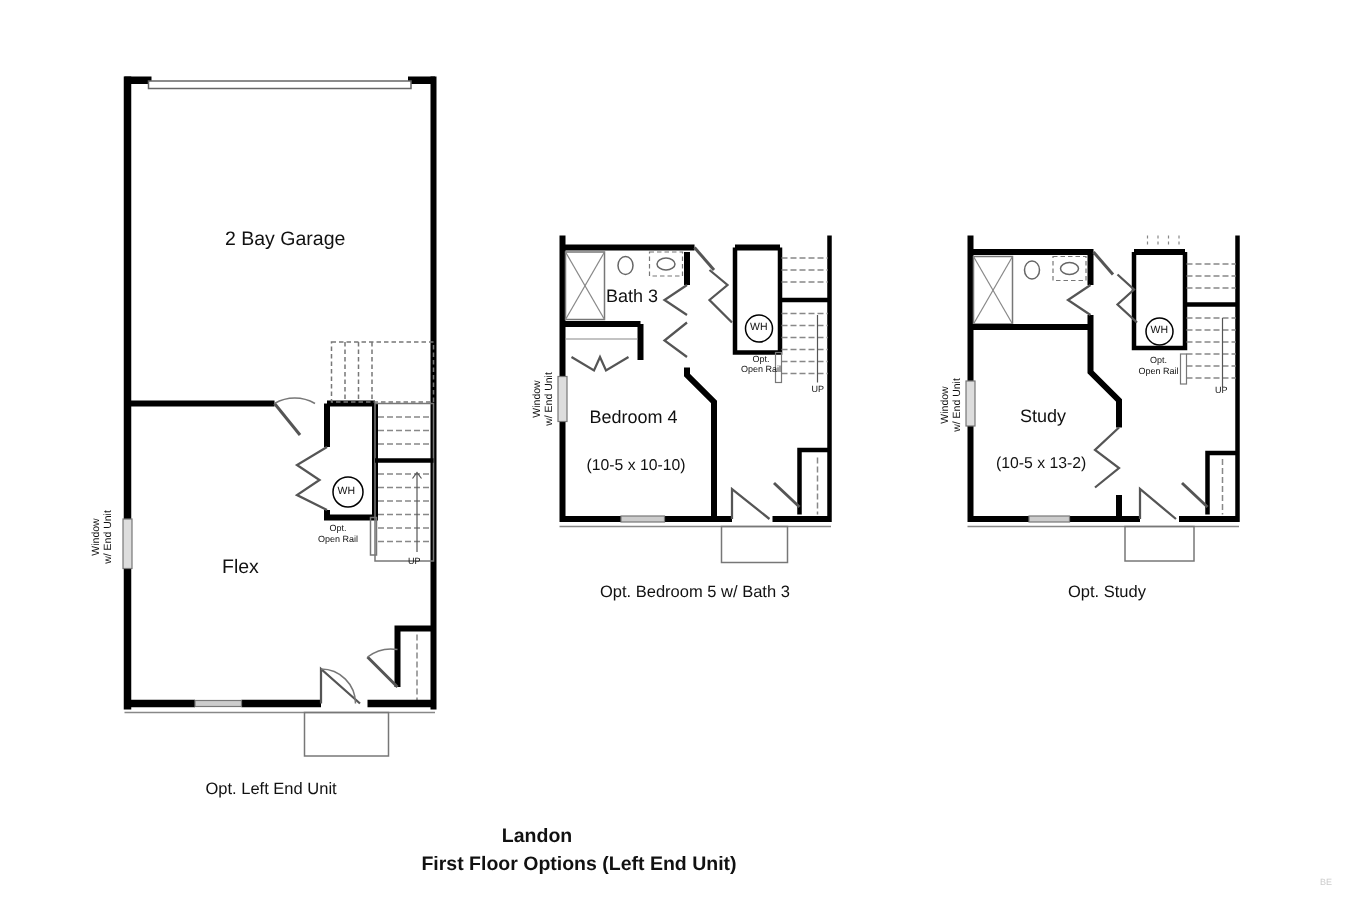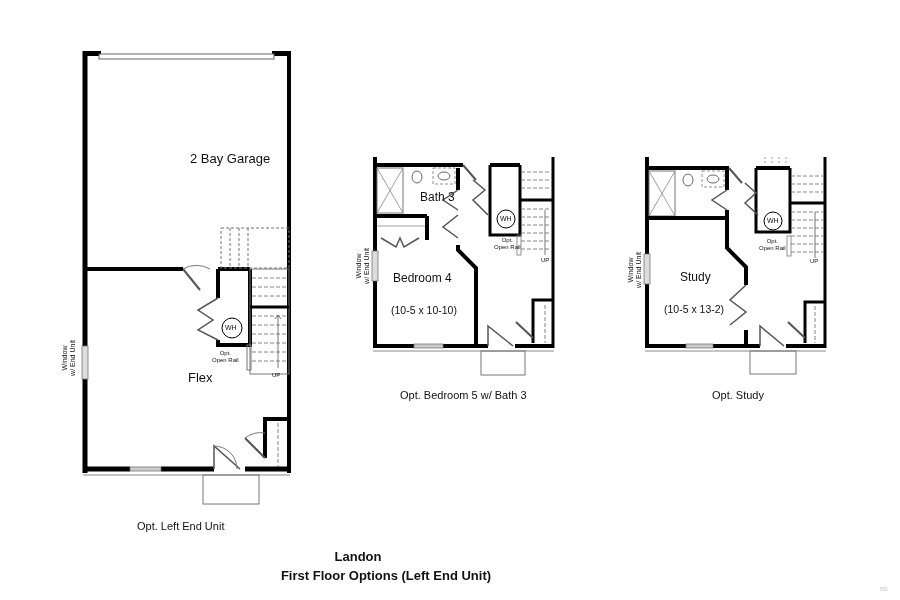--- a/index.html
+++ b/index.html
@@ -1,19 +1,19 @@
 <!DOCTYPE html>
 <html><head>
 <meta charset="utf-8">
 <style>
   html, body { margin: 0; padding: 0; background: #ffffff; }
   body { width: 900px; height: 600px; position: relative; overflow: hidden; font-family: "Liberation Sans", "DejaVu Sans", sans-serif; color: #111; }
   svg.plan { position: absolute; left: 0; top: 0; }
   .lbl { position: absolute; white-space: nowrap; color: #111; }
-  .room { font-size: 13px; font-weight: 500; margin-left: 40px; }
+  .room { font-size: 13px; font-weight: 500; }
   .room-sm { font-size: 12px; }
   .dim { font-size: 10.5px; margin-top: 19px; }
   .tiny { font-size: 6px; line-height: 7px; text-align: center; }
   .wh { font-size: 7px; }
   .caption { font-size: 11px; }
   .vert { transform: rotate(-90deg); transform-origin: center center; font-size: 7px; line-height: 8px; text-align: center; }
   .title { position: absolute; left: 0; width: 716px; text-align: center; font-weight: bold; font-size: 13px; }
   .wm { position: absolute; right: 12px; bottom: 8px; font-size: 6px; color: #ccc; }
 </style>
 </head>
@@ -207,21 +207,21 @@
   <div>Opt.</div>
   <div>Open Rail</div>
 </div>
 <div class="lbl tiny" style="left:272px;top:372px;">UP</div>
 <div class="lbl vert" style="left:44px;top:350px;width:50px;">
   <div>Window</div>
   <div>w/ End Unit</div>
 </div>
 <div class="lbl caption" style="left:137px;top:520px;">Opt. Left End Unit</div>
 
-<div class="lbl room-sm" style="left:404px;top:190px;padding-left:16px;">Bath 3</div>
+<div class="lbl room-sm" style="left:404px;top:190px;">Bath 3</div>
 <div class="lbl room-sm" style="left:393px;top:271px;">Bedroom 4</div>
 <div class="lbl dim" style="left:391px;top:285px;">(10-5 x 10-10)</div>
 <div class="lbl wh" style="left:500px;top:215px;">WH</div>
 <div class="lbl tiny" style="left:494px;top:237px;">
   <div>Opt.</div>
   <div>Open Rail</div>
 </div>
 <div class="lbl tiny" style="left:541px;top:257px;">UP</div>
 <div class="lbl vert" style="left:338px;top:258px;width:50px;">
   <div>Window</div>

